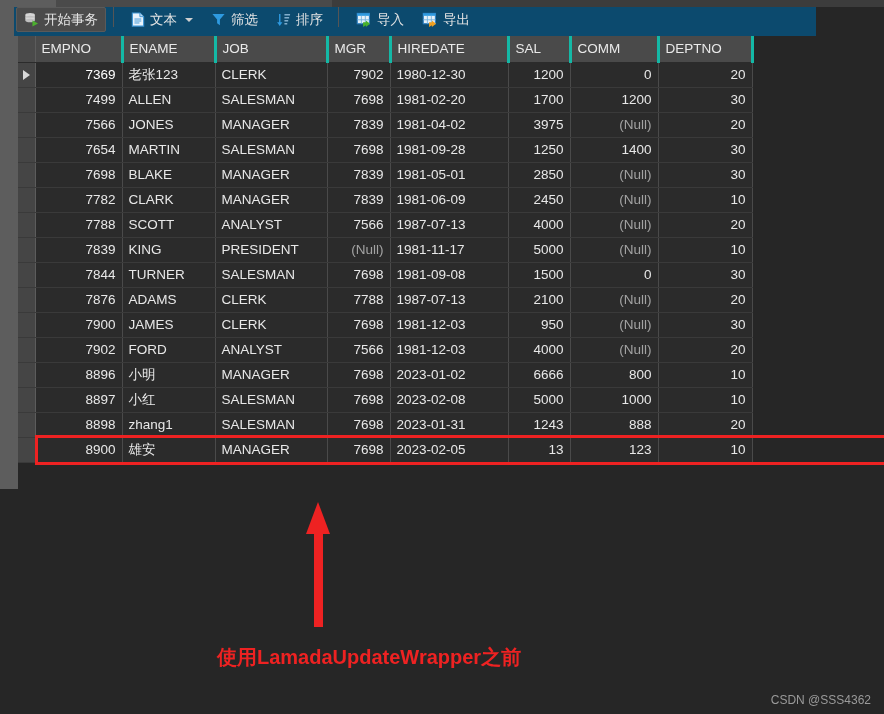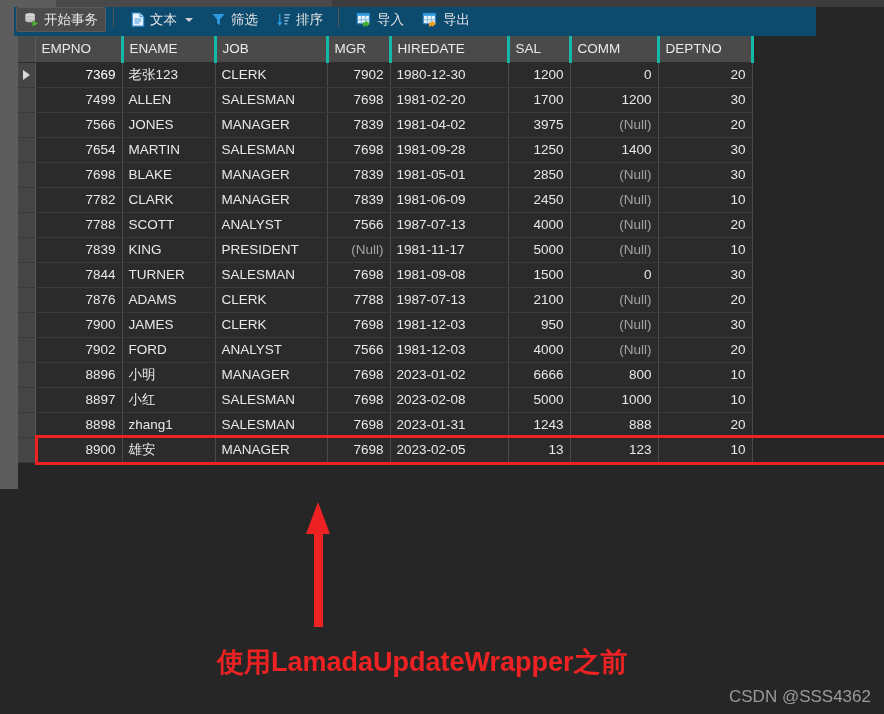--- a/index.html
+++ b/index.html
@@ -185,31 +185,31 @@
     width: 0; height: 0;
     border-left: 12px solid transparent;
     border-right: 12px solid transparent;
     border-bottom: 32px solid #ee2222;
   }
   .anno-text {
     position: absolute;
     left: 217px;
     top: 608px;
     color: #ee2222;
-    font-size: 27px;
+    font-size: 20px;
     font-weight: bold;
     white-space: nowrap;
     letter-spacing: 0px;
   }
   .watermark {
     position: absolute;
     right: 13px;
     bottom: 7px;
     color: #9a9a9a;
-    font-size: 17px;
+    font-size: 12px;
     white-space: nowrap;
   }
 </style>
 </head>
 <body>
 
 <div id="app">
 
   <div class="tabstrip">
     <div class="gutter-left"></div>

